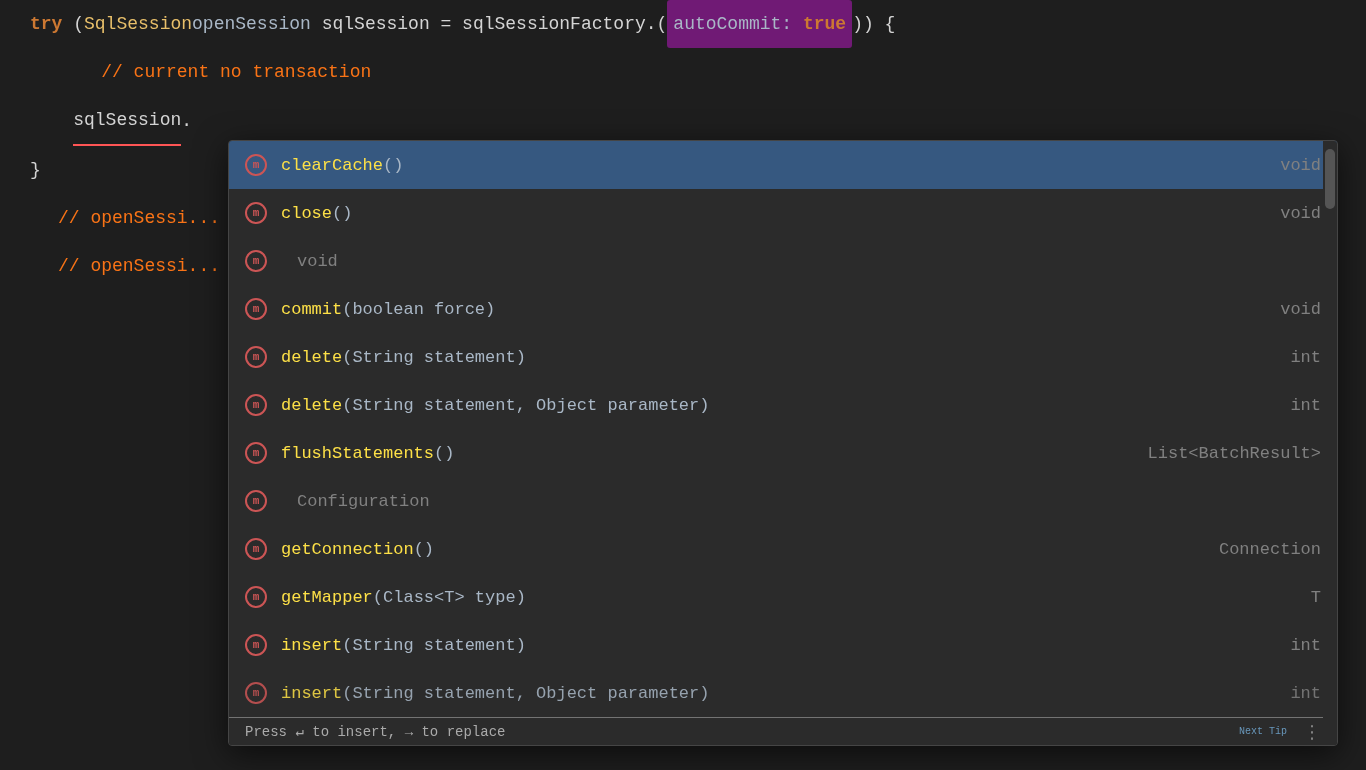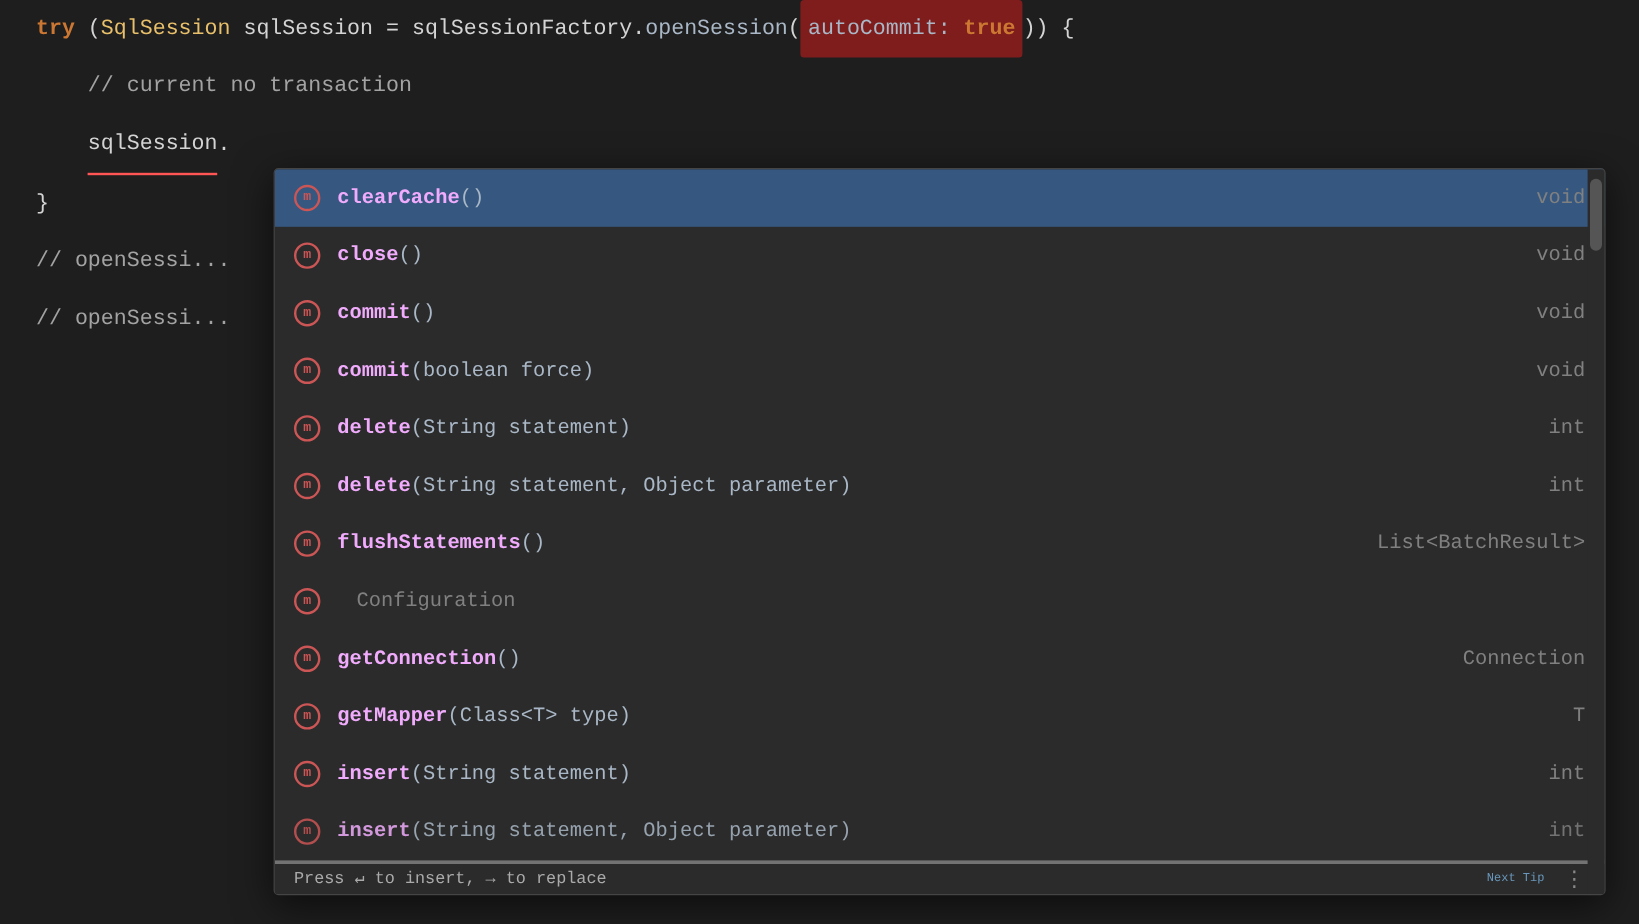--- a/index.html
+++ b/index.html
@@ -23,23 +23,23 @@
       color: #d4d4d4;
     }
 
     .code-line {
       white-space: pre;
       display: flex;
       align-items: center;
     }
 
     .kw-try { color: #cc7832; font-weight: bold; }
-    .comment { color: #a3a3a3; }
+    .comment { color: #f97316; margin-left: 28px; }
     .highlight-box {
-      background: #7f1d1d;
+      background: #701a75;
       border-radius: 3px;
       padding: 0 6px;
       color: #a9b7c6;
     }
     .highlight-true { color: #cc7832; font-weight: bold; }
     .underline-red {
       border-bottom: 2px solid #ff5555;
       display: inline-block;
     }
 
@@ -88,22 +88,22 @@
       color: #cc5555;
     }
 
     .item-signature {
       flex: 1;
       font-size: 17px;
       color: #d4d4d4;
     }
 
     .item-signature .method-bold {
-      font-weight: bold;
-      color: #f0abfc;
+      font-weight: normal;
+      color: #fde047;
     }
 
     .item-signature .method-params {
       color: #a9b7c6;
       font-weight: normal;
     }
 
     .item-return {
       font-size: 17px;
       color: #808080;
@@ -130,21 +130,21 @@
       background: #555;
       border-radius: 5px;
     }
 
     
     .autocomplete-footer {
       display: flex;
       align-items: center;
       padding: 8px 16px;
       background: #2b2b2b;
-      border-top: 3px solid #737373;
+      border-top: 1px solid #737373;
       height: 28px;
     }
 
     .footer-hint {
       font-size: 14px;
       color: #888;
       flex: 1;
     }
 
     .footer-hint .key-hint {
@@ -171,22 +171,22 @@
   </style>
 </head>
 <body>
 
 <div class="code-editor">
 
   <div class="code-line">
     <span class="kw-try">try</span>
     <span style="color:#d4d4d4;"> (</span>
     <span style="color:#e8bf6a;">SqlSession</span>
+    <span style="color:#a9b7c6;">openSession</span>
     <span style="color:#d4d4d4;"> sqlSession = sqlSessionFactory.</span>
-    <span style="color:#a9b7c6;">openSession</span>
     <span style="color:#d4d4d4;">(</span>
     <span class="highlight-box">autoCommit: <span class="highlight-true">true</span></span>
     <span style="color:#d4d4d4;">)) {</span>
   </div>
 
   <div class="code-line">
     <span class="comment">    // current no transaction</span>
   </div>
 
   <div class="code-line">
@@ -220,23 +220,20 @@
     <li class="autocomplete-item">
       <span class="method-icon">m</span>
       <span class="item-signature">
         <span class="method-bold">close</span><span class="method-params">()</span>
       </span>
       <span class="item-return">void</span>
     </li>
 
     <li class="autocomplete-item">
       <span class="method-icon">m</span>
-      <span class="item-signature">
-        <span class="method-bold">commit</span><span class="method-params">()</span>
-      </span>
       <span class="item-return">void</span>
     </li>
 
     <li class="autocomplete-item">
       <span class="method-icon">m</span>
       <span class="item-signature">
         <span class="method-bold">commit</span><span class="method-params">(boolean force)</span>
       </span>
       <span class="item-return">void</span>
     </li>

